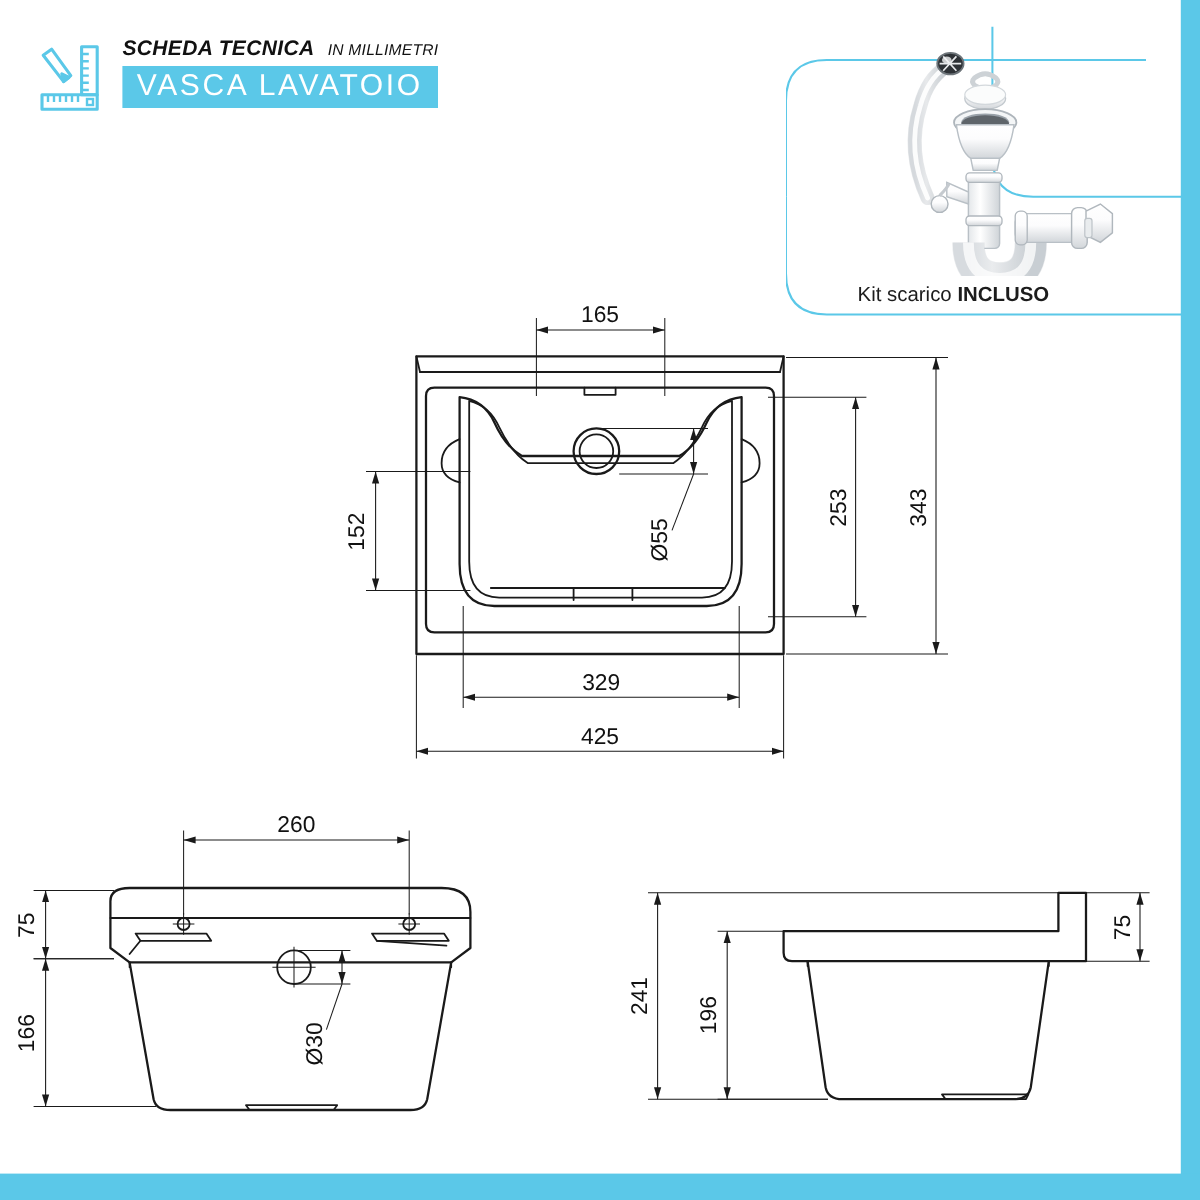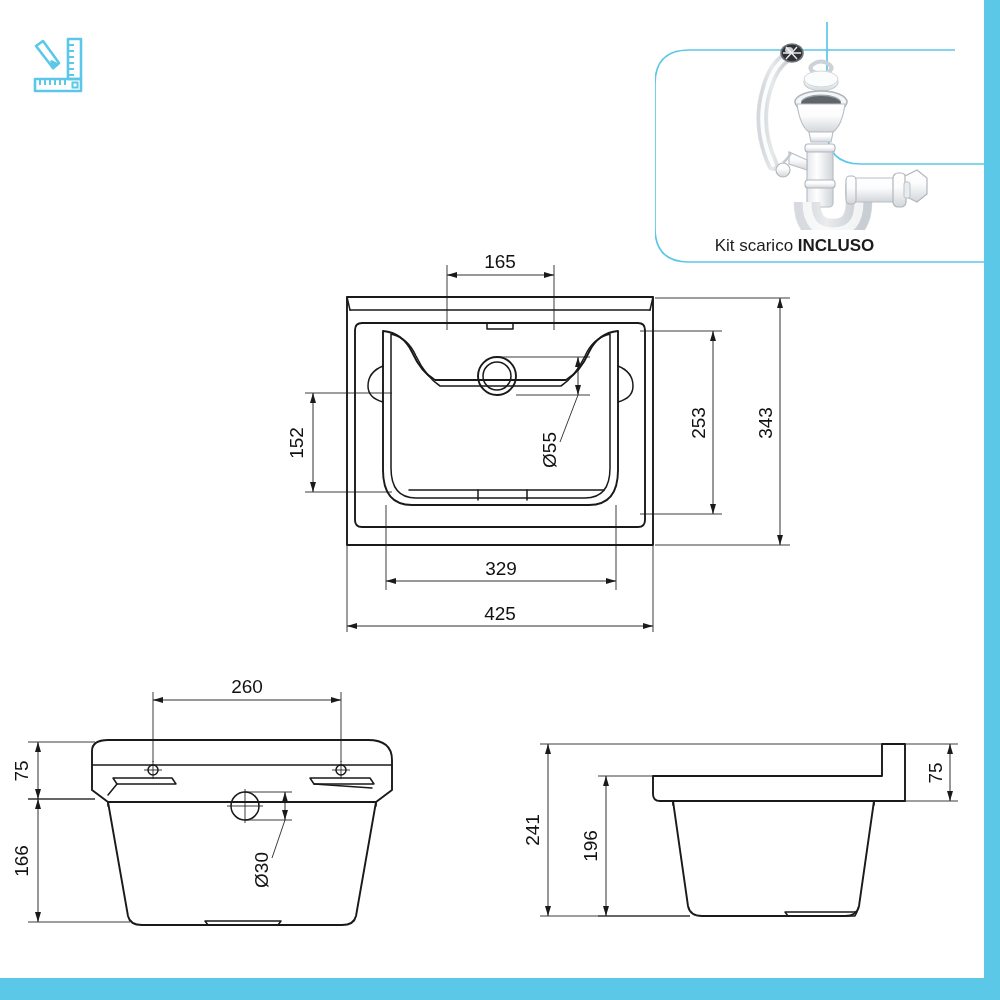--- a/index.html
+++ b/index.html
@@ -67,20 +67,25 @@
           <rect x="7" y="46" width="46" height="12"></rect>
         </g>
         <g stroke="#5bc8e8" stroke-width="2">
           <path d="M40 12 h6 M40 18 h6 M40 24 h6 M40 30 h6 M40 36 h6 M40 42 h6"></path>
           <path d="M12 46 v6 M17 46 v6 M22 46 v6 M27 46 v6 M32 46 v6 M37 46 v6"></path>
         </g>
         <rect x="44.5" y="49.5" width="5" height="5" fill="none" stroke="#5bc8e8" stroke-width="2"></rect>
       </svg>
     </div>
     <div class="head-text">
+      <div class="line1">
+        <span class="t-scheda">SCHEDA TECNICA</span>
+        <span class="t-mm">IN MILLIMETRI</span>
+      </div>
+      <span class="t-vasca">VASCA  LAVATOIO</span>
     </div>
   </div>
 
   <div class="kitbox">
     <svg width="345" height="250" viewBox="0 0 345 250" style="position:absolute;left:0;top:0;">
 
       <path d="M0 142 L0 62 Q0 28 34 28 L300 28" fill="none" stroke="#5bc8e8" stroke-width="1.7"></path>
       <path d="M345 28 L330 28" fill="none" stroke="#5bc8e8" stroke-width="1.7"></path>
       <path d="M172 0 L172 108 Q172 142 206 142 L345 142" fill="none" stroke="#5bc8e8" stroke-width="1.7"></path>
       <path d="M0 142 L0 206 Q0 240 34 240 L345 240" fill="none" stroke="#5bc8e8" stroke-width="1.7"></path>

